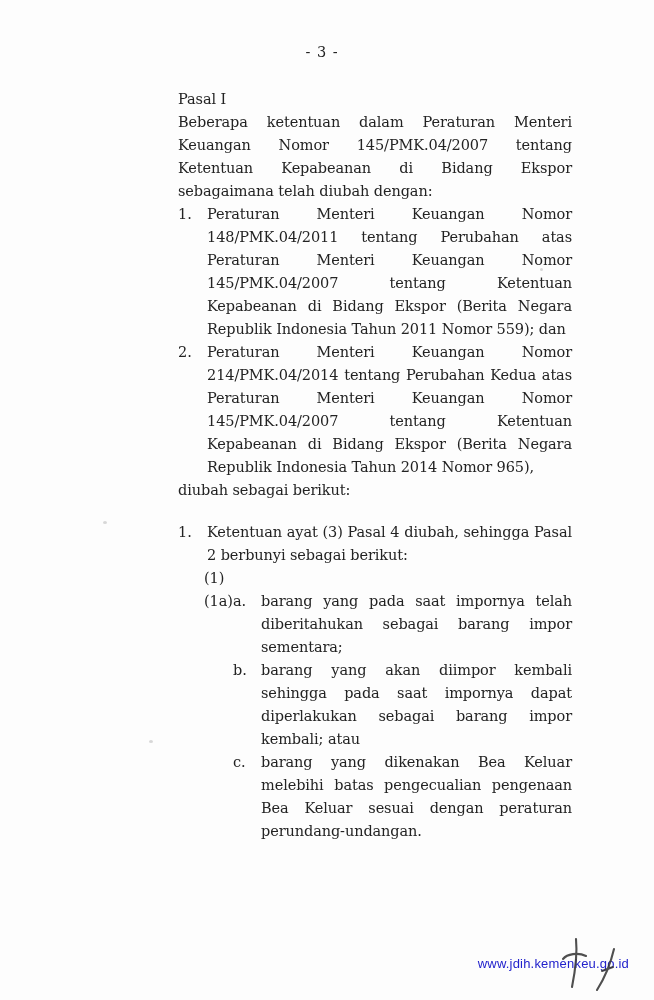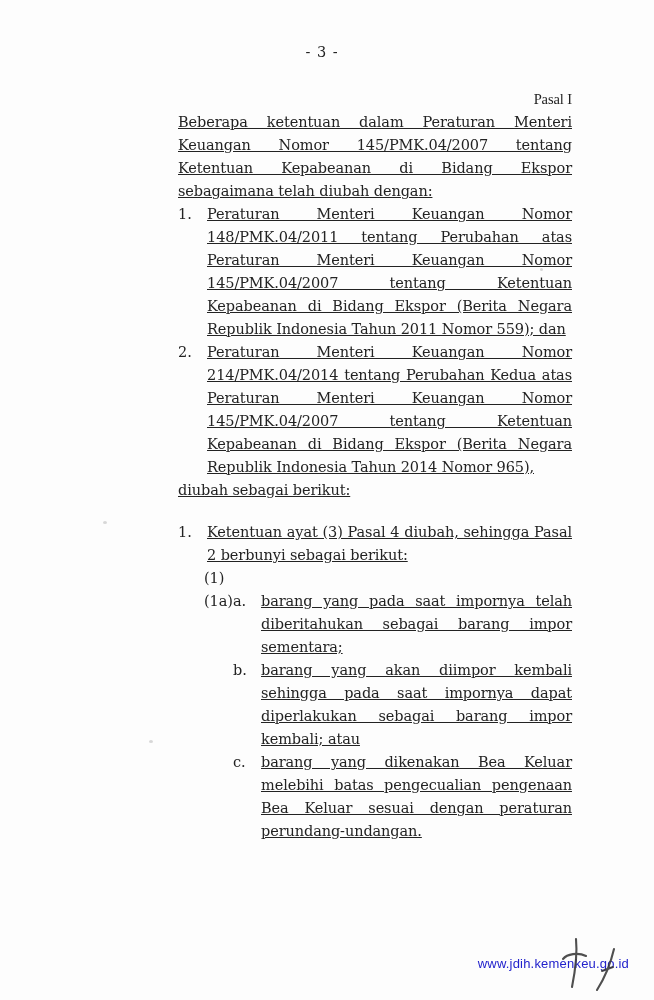--- a/index.html
+++ b/index.html
@@ -14,22 +14,22 @@
   }
   .page-number {
     position:absolute; top:44px; left:0; width:644px;
     text-align:center; font-size:14.5px; letter-spacing:1px;
   }
   .content {
     position:absolute; left:178px; top:88px; width:394px;
     font-size:14.5px; line-height:23px; letter-spacing:-0.1px;
     text-align:justify;
   }
-  .heading { text-align:right;font-family:Liberation Serif, serif; }
-  .jtext { text-align:justify;text-decoration:underline; }
+  .heading { text-align:left; }
+  .jtext { text-align:justify; }
   .row { display:flex; align-items:flex-start; }
   .marker   { flex:0 0 29px; }
   .row-body { flex:1 1 auto; min-width:0; }
   .p2 { padding-left:26px; }
   .p2 > .marker { flex:0 0 31px; }
   .sub { margin-left:-2px; }
   .sub > .marker { flex:0 0 28px; }
   .gap { margin-top:19px; }
   .gap-sm { margin-top:18px; }
   .footer-link {

